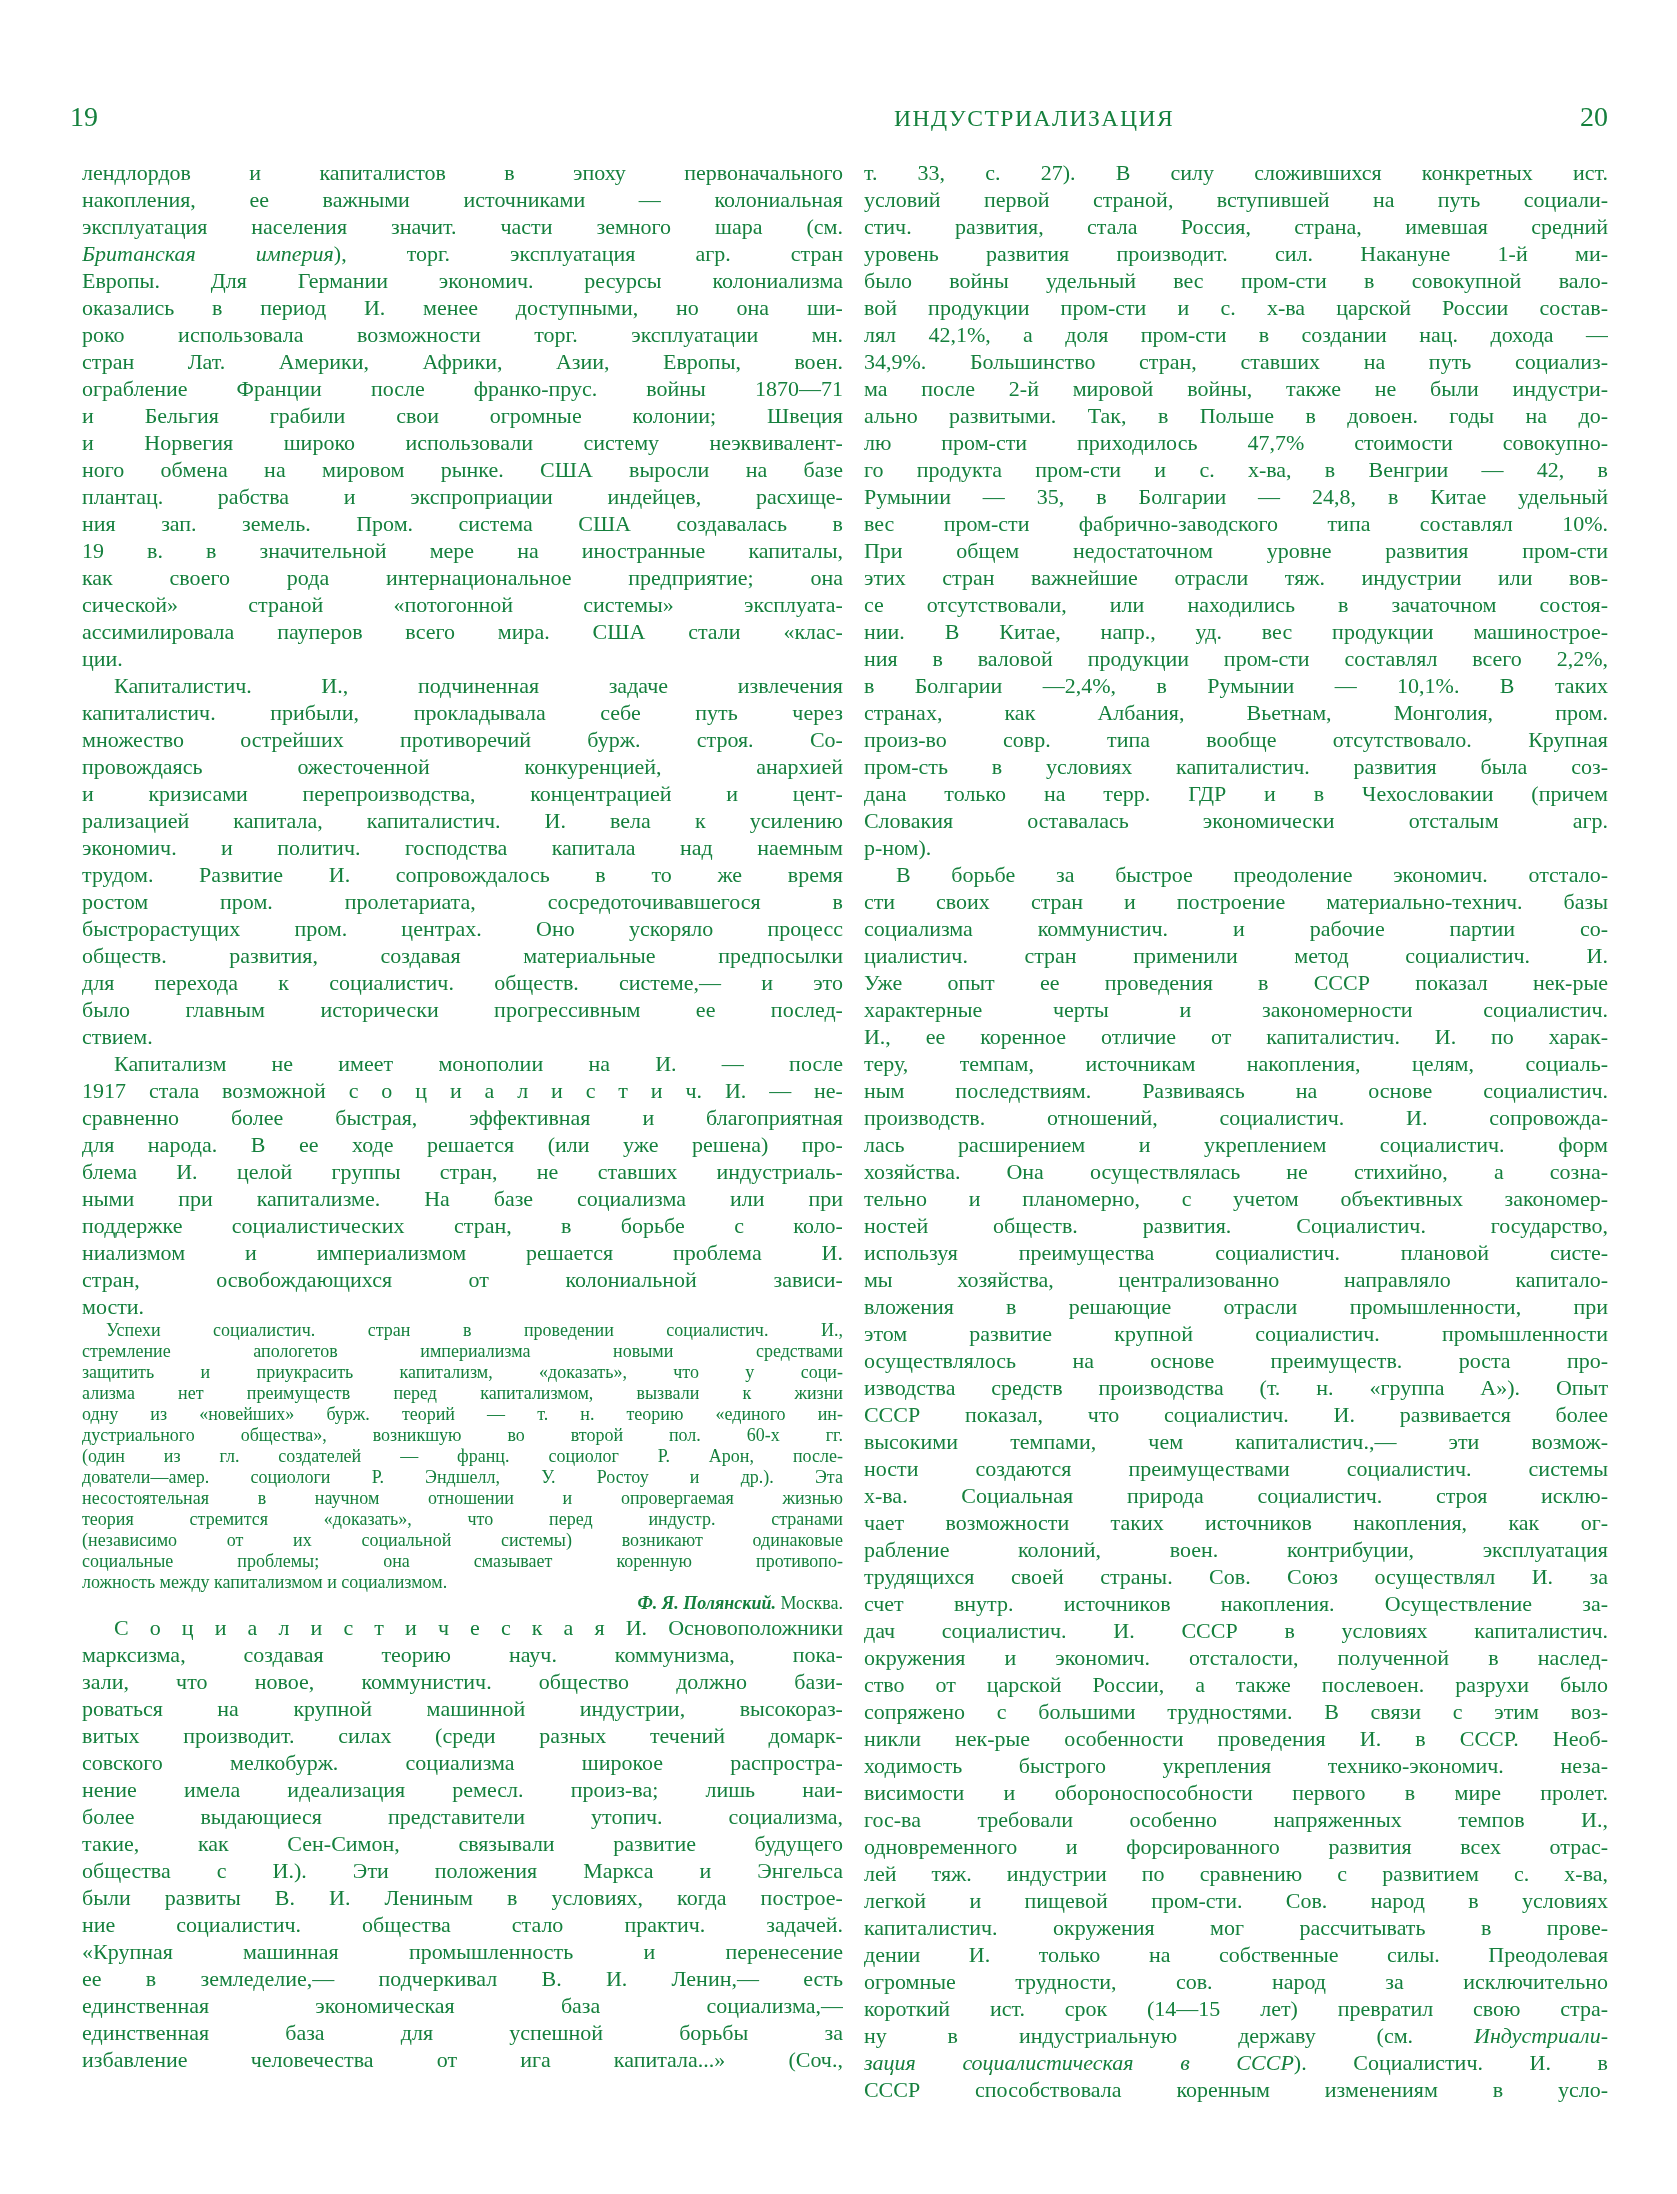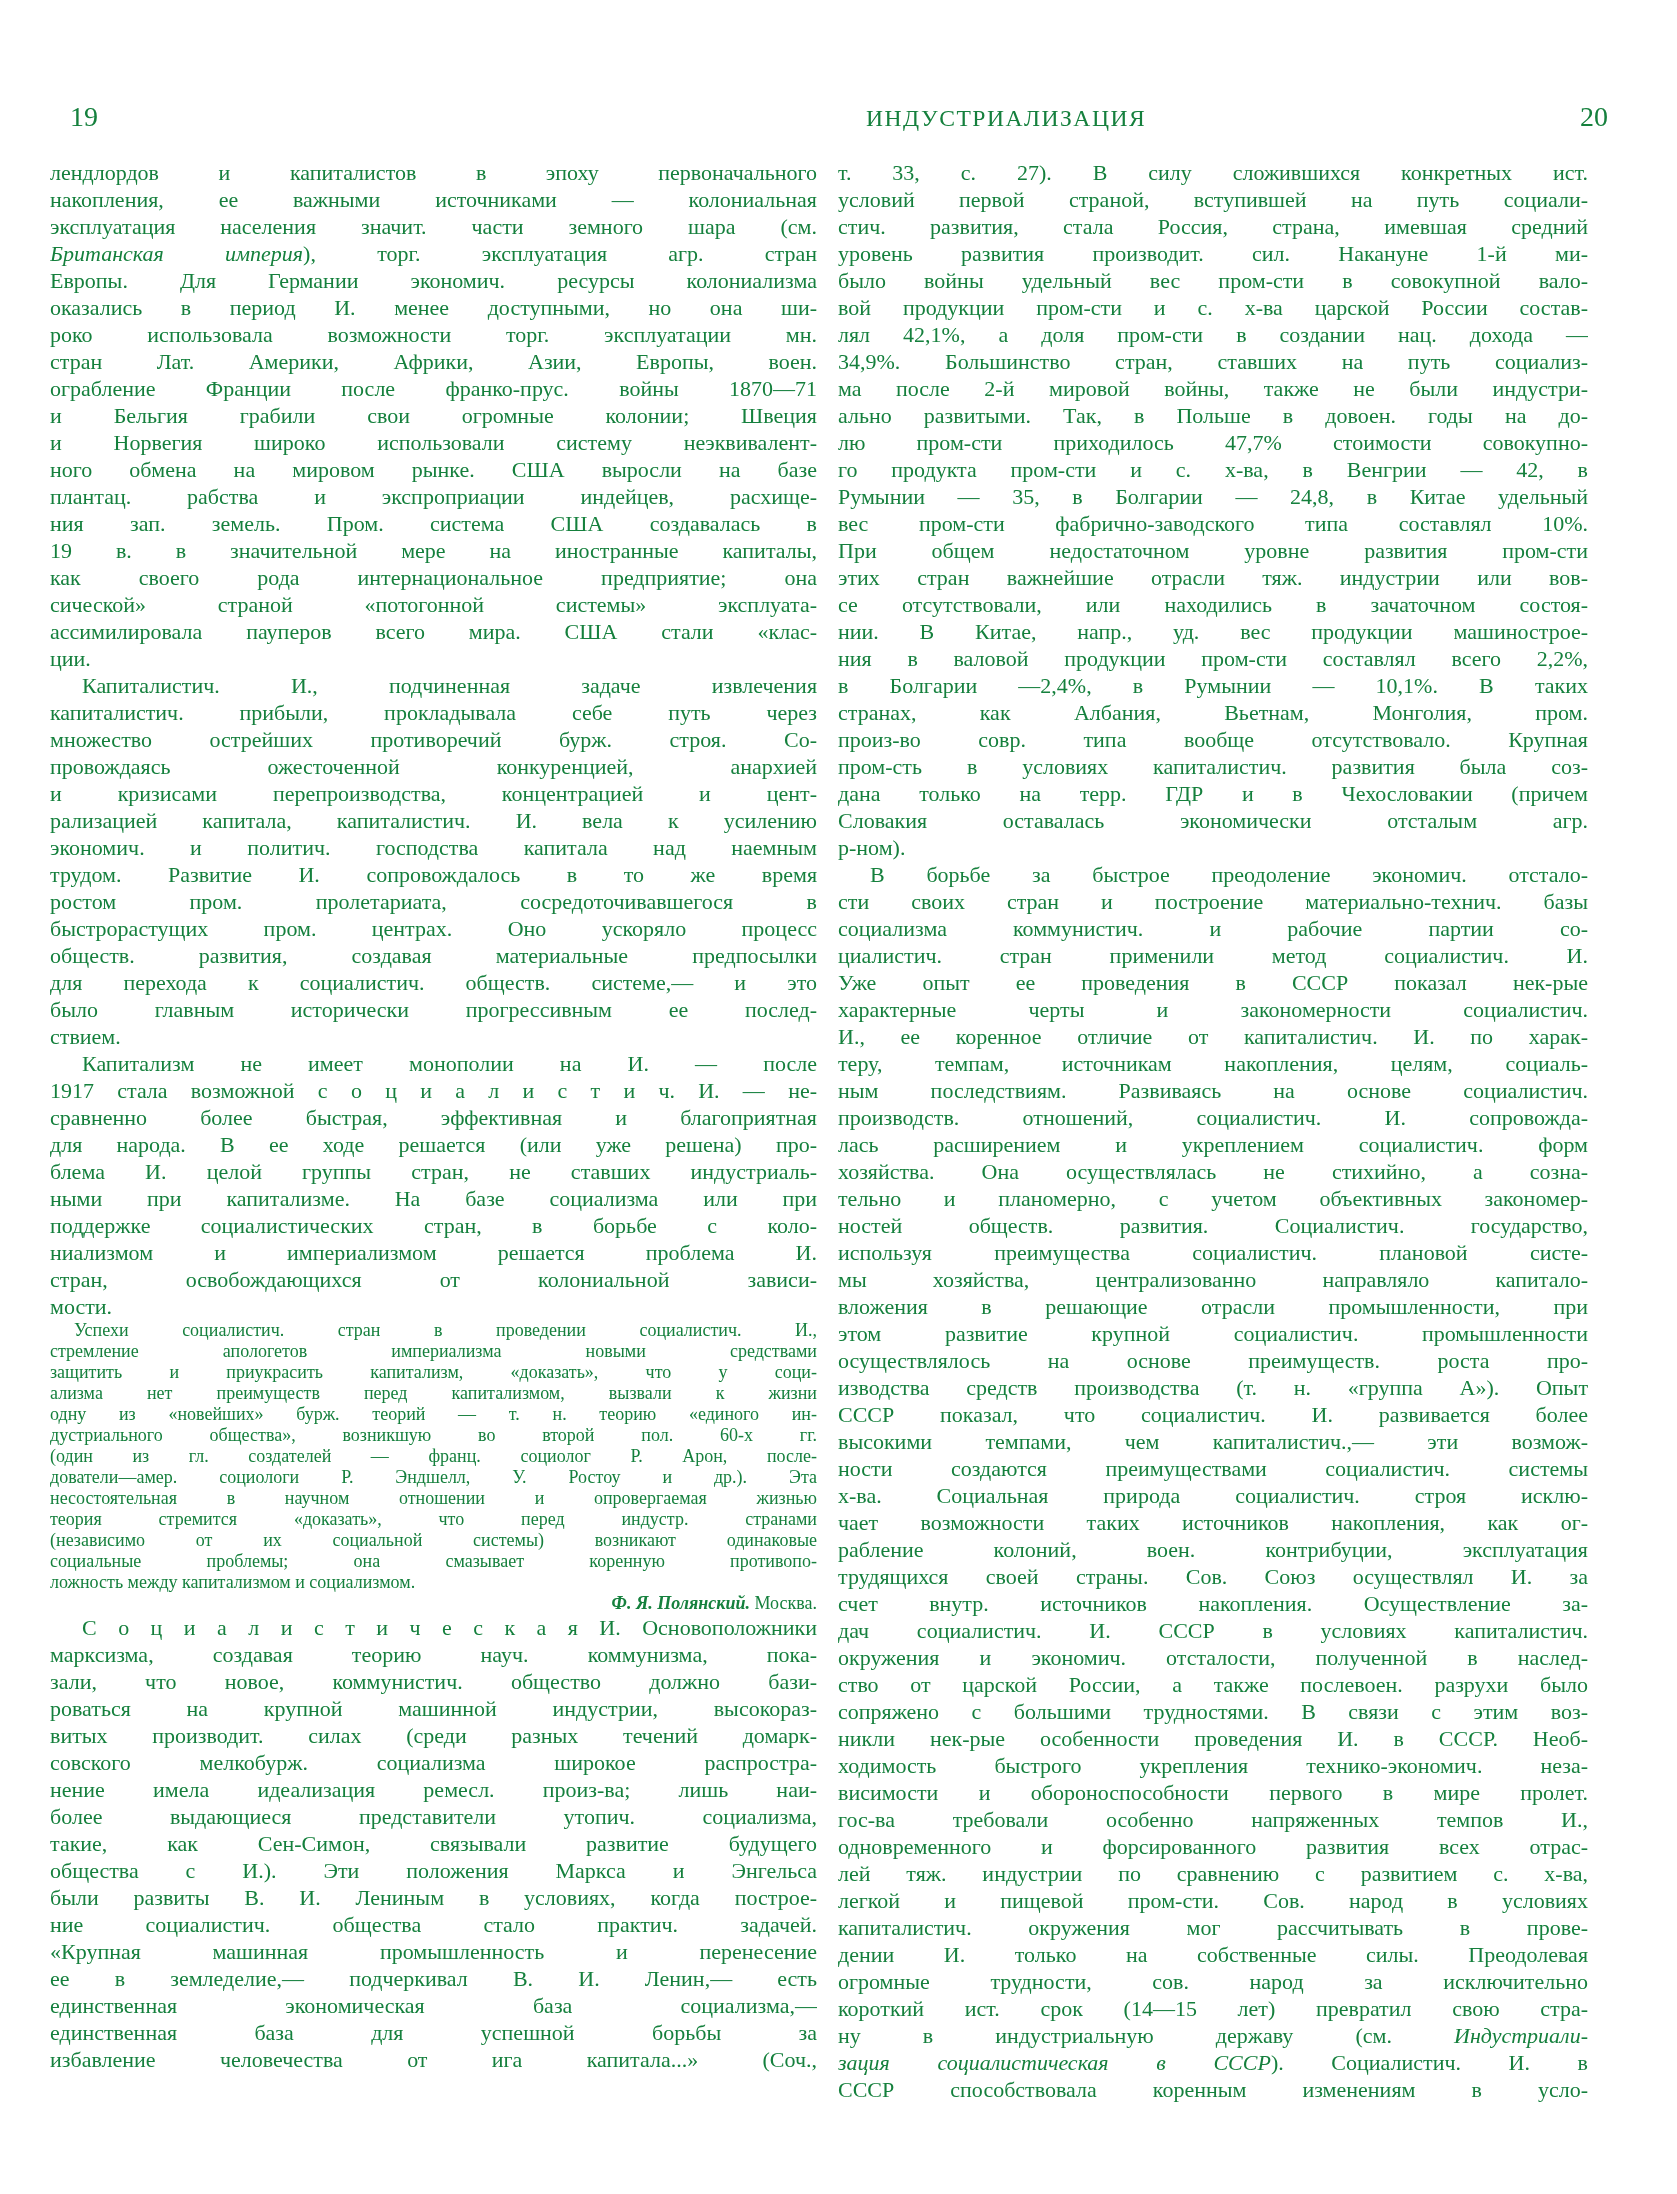--- a/index.html
+++ b/index.html
@@ -21,30 +21,30 @@
   .col-num {
     position: absolute;
     top: 0;
     font-size: 28px;
     line-height: 33px;
   }
   .col-num.left  { left: 0; }
   .col-num.right { right: 0; }
   .head-title {
     position: absolute;
-    left: 796px;
+    left: 824px;
     top: 3.8px;
     font-size: 23.6px;
     line-height: 29px;
     letter-spacing: 1.5px;
     white-space: nowrap;
   }
   .columns {
     display: flex;
-    margin: 24px 69px 0 50px;
+    margin: 24px 69px 0 82px;
   }
   .column { box-sizing: border-box; }
   .column.left  { width: 767px; margin-right: 21px; }
   .column.right { width: 750px; }
   .para { margin: 0; }
   .line {
     text-align: justify;
     text-align-last: justify;
     overflow: hidden;
     white-space: normal;

